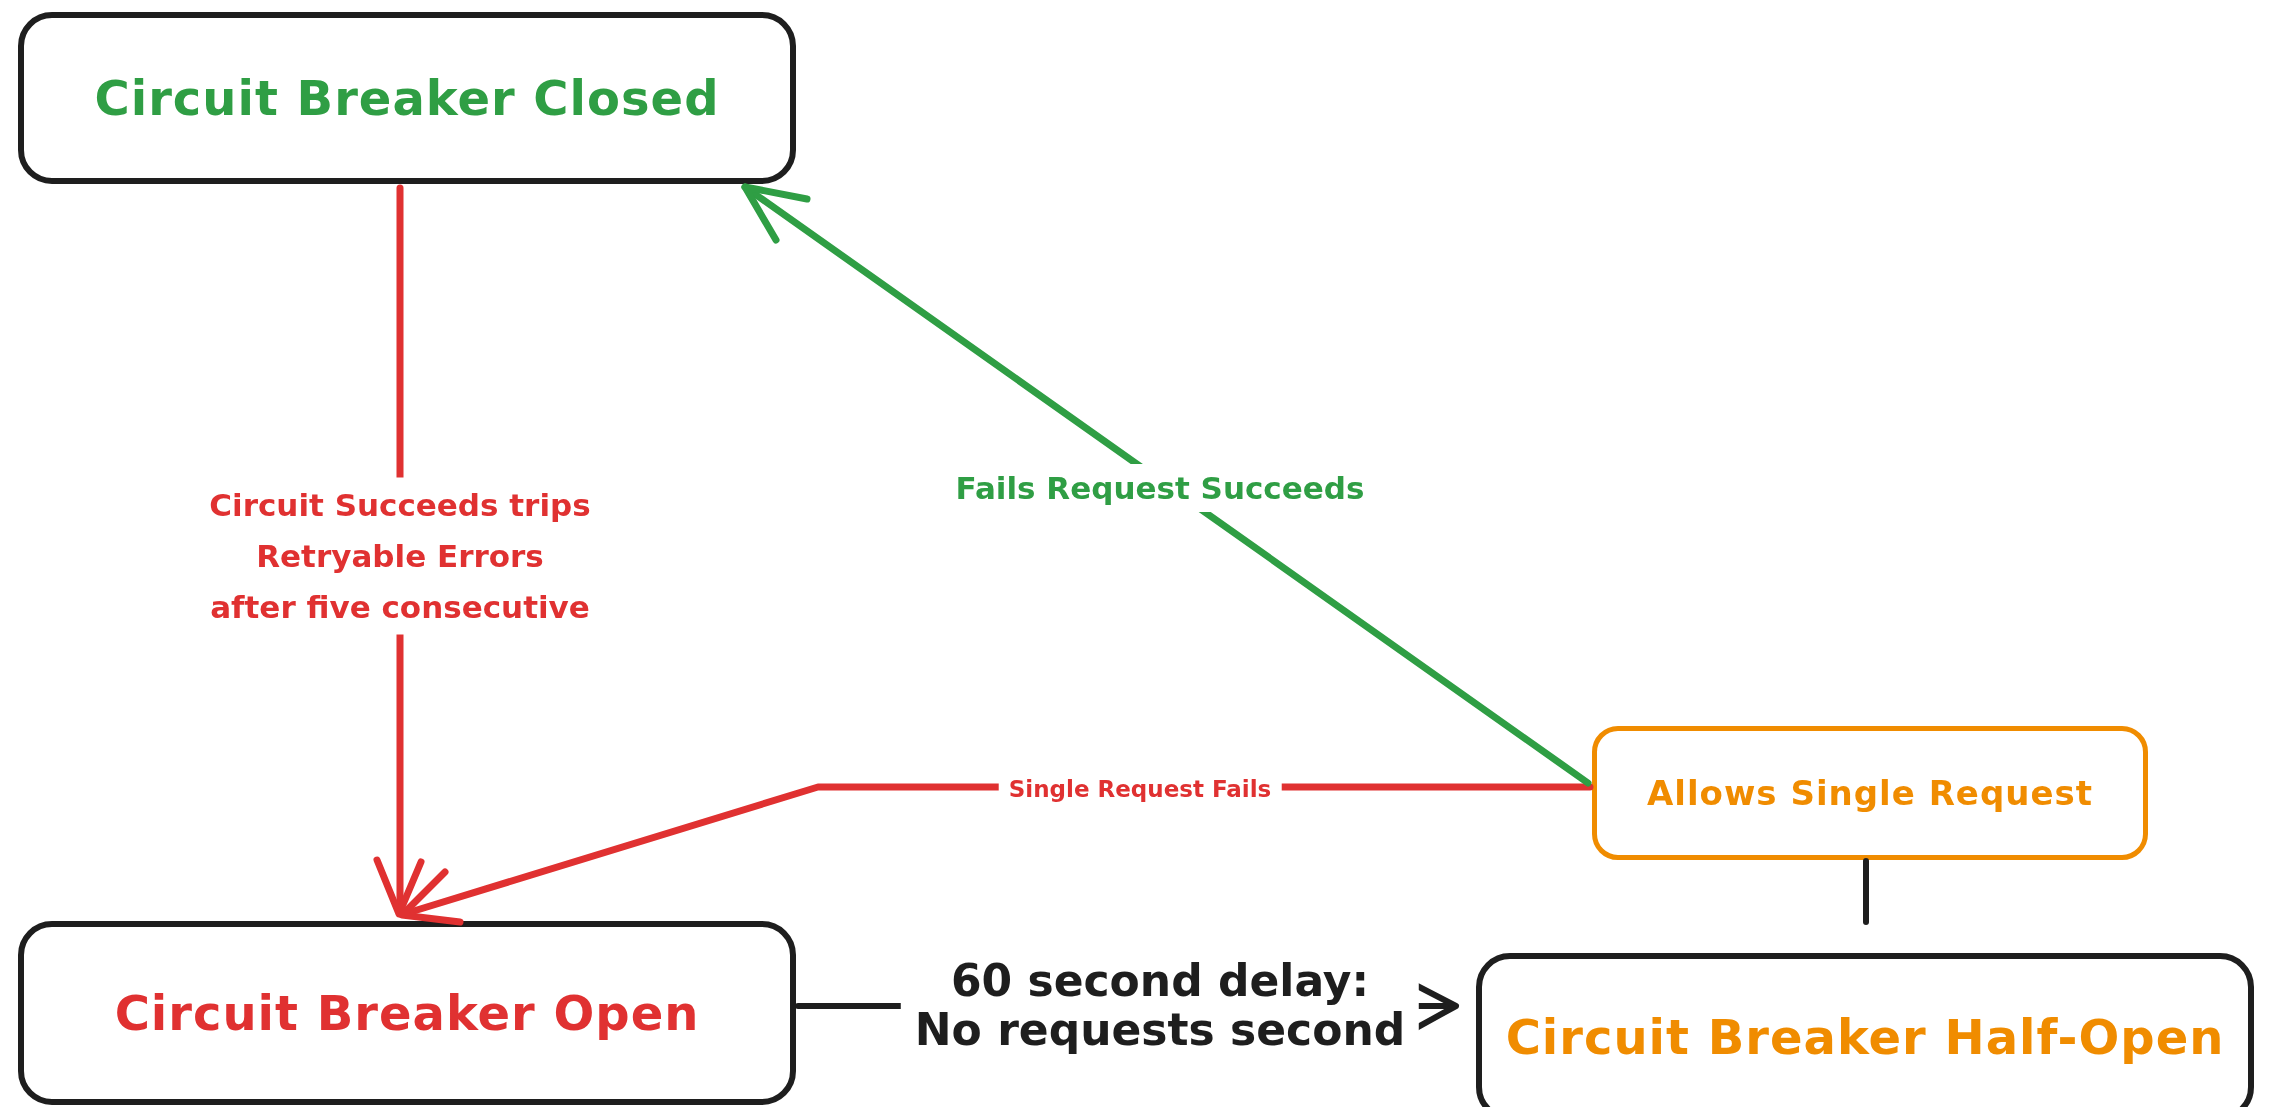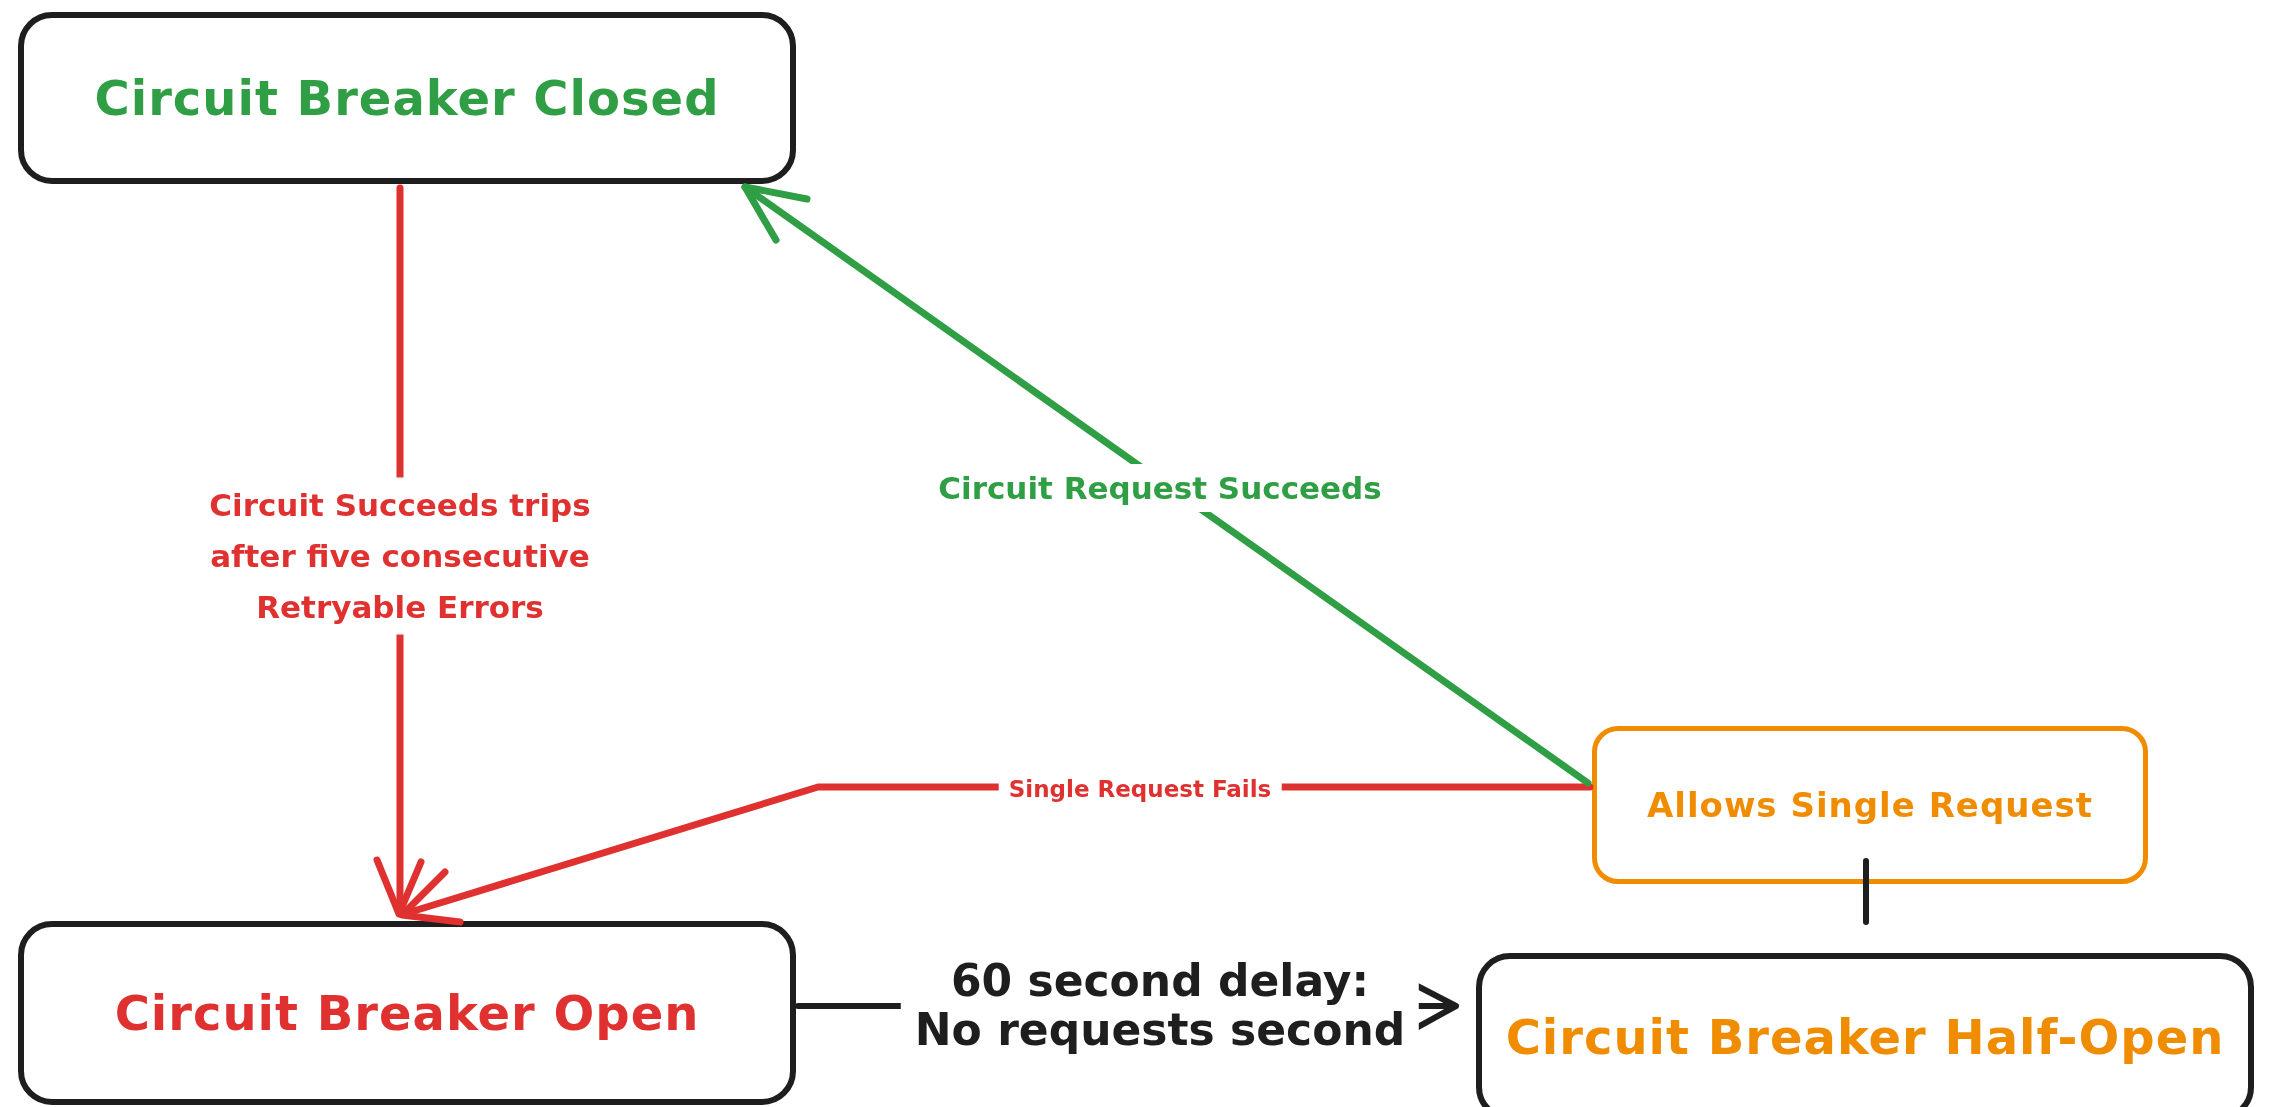--- a/index.html
+++ b/index.html
@@ -37,21 +37,21 @@
     font-weight: bold;
     letter-spacing: 1px;
     white-space: nowrap;
   }
   .node-closed   { left: 18px;   top: 12px;  width: 778px; height: 172px;
                    border: 6px solid #1e1e1e; border-radius: 34px; }
   .node-open     { left: 18px;   top: 921px; width: 778px; height: 184px;
                    border: 6px solid #1e1e1e; border-radius: 34px; }
   .node-halfopen { left: 1476px; top: 921px; width: 778px; height: 168px;
                    border: 6px solid #1e1e1e; border-radius: 34px; margin-top: 32px; }
-  .node-allows   { left: 1592px; top: 726px; width: 556px; height: 158px;
+  .node-allows   { left: 1592px; top: 726px; width: 556px; height: 134px;
                    border: 5px solid #f08c00; border-radius: 26px; }
   .node-allows .node-title { font-size: 34px; }
 
   .closed-text   { color: #2f9e44; }
   .open-text     { color: #e03131; }
   .orange-text   { color: #f08c00; }
 
   .edge-label {
     position: absolute;
     transform: translate(-50%, -50%);
@@ -120,25 +120,25 @@
     <path d="M 776 240 L 745 187 L 807 199" stroke="#2f9e44" stroke-width="7" fill="none" stroke-linecap="round" stroke-linejoin="round"></path>
 
     <path d="M 798 1006 L 1450 1006" stroke="#1e1e1e" stroke-width="6" fill="none" stroke-linecap="round"></path>
     <path d="M 1398 976 L 1456 1006 L 1398 1038" stroke="#1e1e1e" stroke-width="6" fill="none" stroke-linecap="round" stroke-linejoin="round"></path>
 
     <path d="M 1866 861 L 1866 922" stroke="#1e1e1e" stroke-width="6" fill="none" stroke-linecap="round"></path>
   </svg>
 
   <div class="edge-label label-trips">
     <span>Circuit Succeeds trips</span>
+    <span>Retryable Errors</span>
     <span>after five consecutive</span>
-    <span>Retryable Errors</span>
   </div>
 
-  <div class="edge-label label-succeeds">Circuit Request Succeeds</div>
+  <div class="edge-label label-succeeds">Fails Request Succeeds</div>
 
   <div class="edge-label label-fails">Single Request Fails</div>
 
   <div class="edge-label label-delay">
     <span>60 second delay:</span>
     <span>No requests second</span>
   </div>
 
 </div>
 

